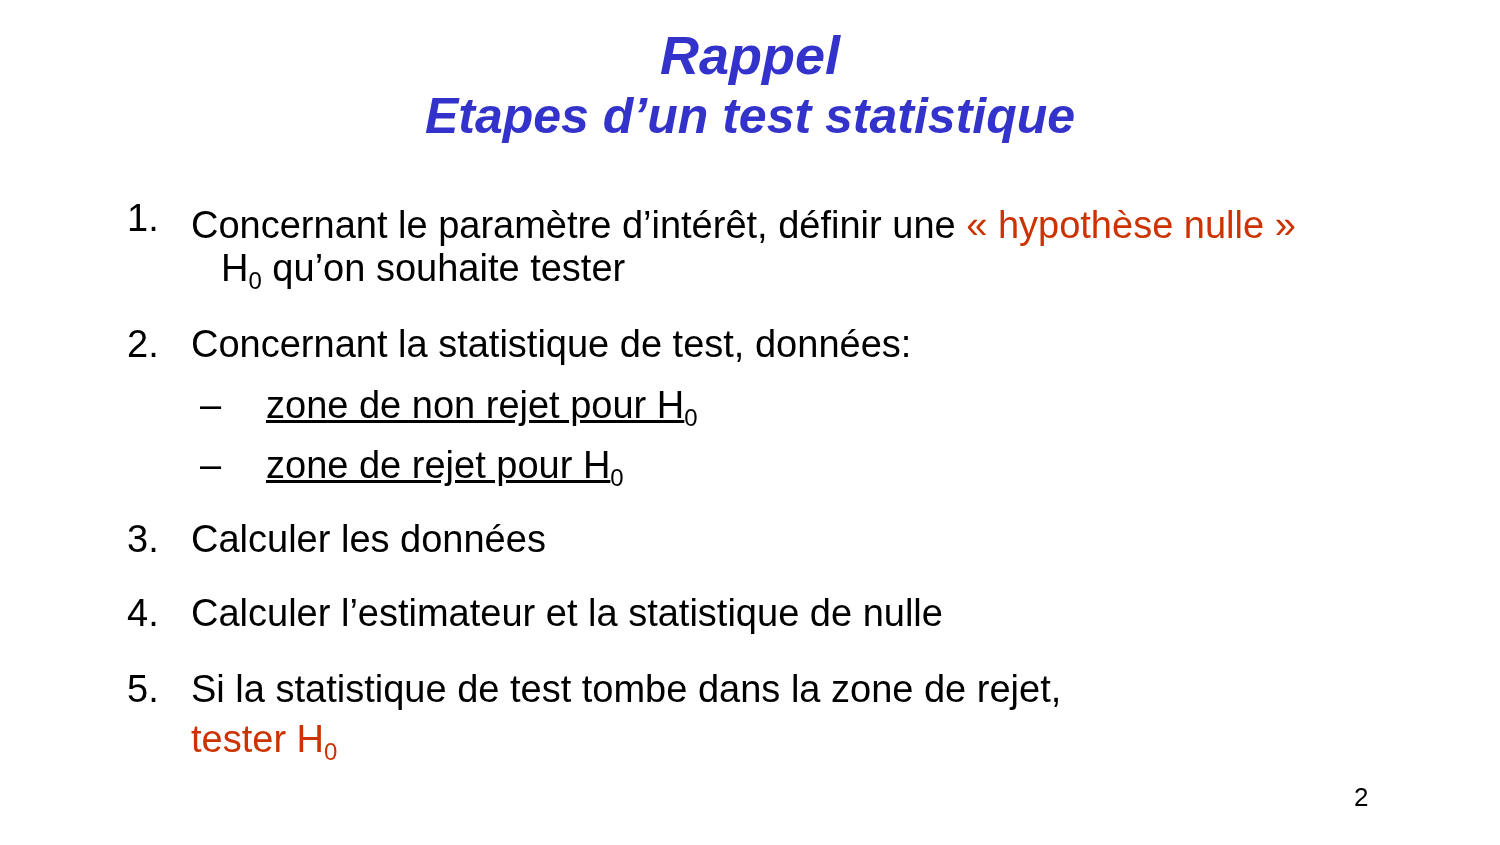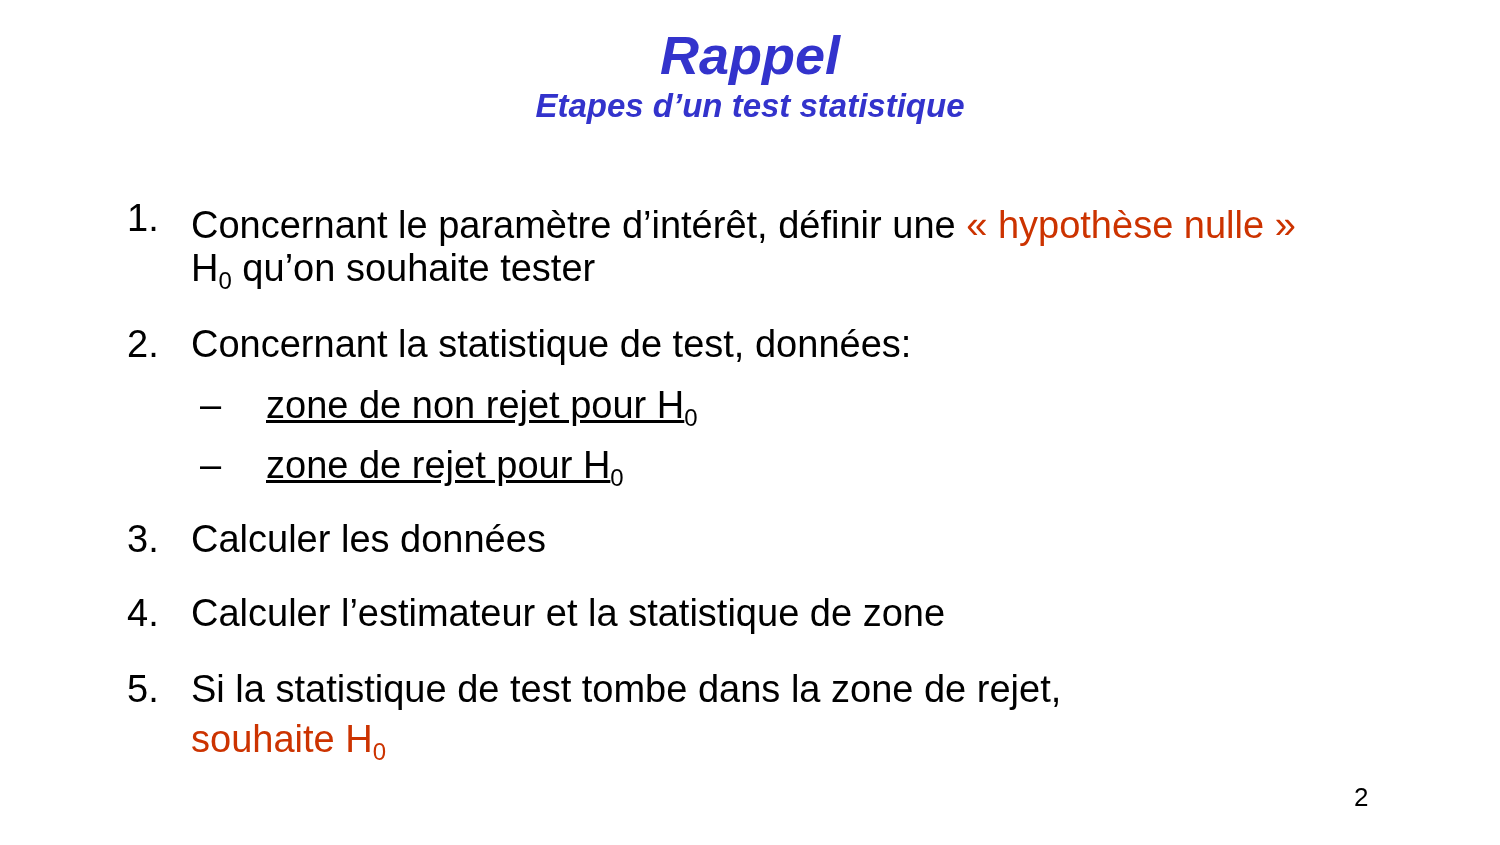--- a/index.html
+++ b/index.html
@@ -5,42 +5,42 @@
     html, body { margin: 0; padding: 0; }
     body {
       width: 1500px; height: 845px; background: #ffffff; position: relative; overflow: hidden;
       font-family: "Liberation Sans", sans-serif; color: #000;
     }
     .title {
       position: absolute; left: 0; width: 1500px; text-align: center;
       color: #3333cc; font-weight: bold; font-style: italic;
     }
     .t1 { top: 24px; font-size: 54px; }
-    .t2 { top: 87px; font-size: 33px; }
+    .t2 { top: 87px; font-size: 50px; }
     .item { position: absolute; left: 127px; font-size: 38px; line-height: 50px; }
     .num { position: absolute; left: 0; width: 50px; }
     .txt { position: absolute; left: 64px; white-space: nowrap; }
     .red { color: #cc3300; }
     sub { font-size: 24px; vertical-align: -8px; line-height: 0; }
     .sub-item { position: absolute; left: 200px; font-size: 38px; line-height: 50px; white-space: nowrap; }
     .dash { position: absolute; left: 0; }
     .stxt { position: absolute; left: 66px; text-decoration: underline; }
     .page { position: absolute; left: 1354px; top: 782px; font-size: 26px; }
   </style>
 </head>
 <body>
 
 <div>
   <div class="title t1">Rappel</div>
   <div class="title t2">Etapes d’un test statistique</div>
 
   <div class="item" style="top:193px;">
     <span class="num">1.</span>
     <span class="txt" style="top:7px;"><span>Concernant le paramètre d’intérêt, définir une </span><span class="red">« hypothèse nulle »</span></span>
-    <span class="txt" style="top:50px;"><span>H</span><sub>0</sub><span> qu’on souhaite tester</span></span>
+    <span class="txt" style="top:50px;margin-left:30px;"><span>H</span><sub>0</sub><span> qu’on souhaite tester</span></span>
   </div>
 
   <div class="item" style="top:319px;">
     <span class="num">2.</span>
     <span class="txt">Concernant la statistique de test, données:</span>
   </div>
   <div class="sub-item" style="top:380px;">
     <span class="dash">–</span>
     <span class="stxt"><span>zone de non rejet pour H</span><sub>0</sub></span>
   </div>
@@ -49,23 +49,23 @@
     <span class="stxt"><span>zone de rejet pour H</span><sub>0</sub></span>
   </div>
 
   <div class="item" style="top:514px;">
     <span class="num">3.</span>
     <span class="txt">Calculer les données</span>
   </div>
 
   <div class="item" style="top:588px;">
     <span class="num">4.</span>
-    <span class="txt">Calculer l’estimateur et la statistique de zone</span>
+    <span class="txt">Calculer l’estimateur et la statistique de nulle</span>
   </div>
 
   <div class="item" style="top:664px;">
     <span class="num">5.</span>
     <span class="txt" style="top:0;">Si la statistique de test tombe dans la zone de rejet,</span>
-    <span class="txt red" style="top:50px;"><span>souhaite H</span><sub>0</sub></span>
+    <span class="txt red" style="top:50px;"><span>tester H</span><sub>0</sub></span>
   </div>
 
   <div class="page">2</div>
 </div>
 
 </body></html>

